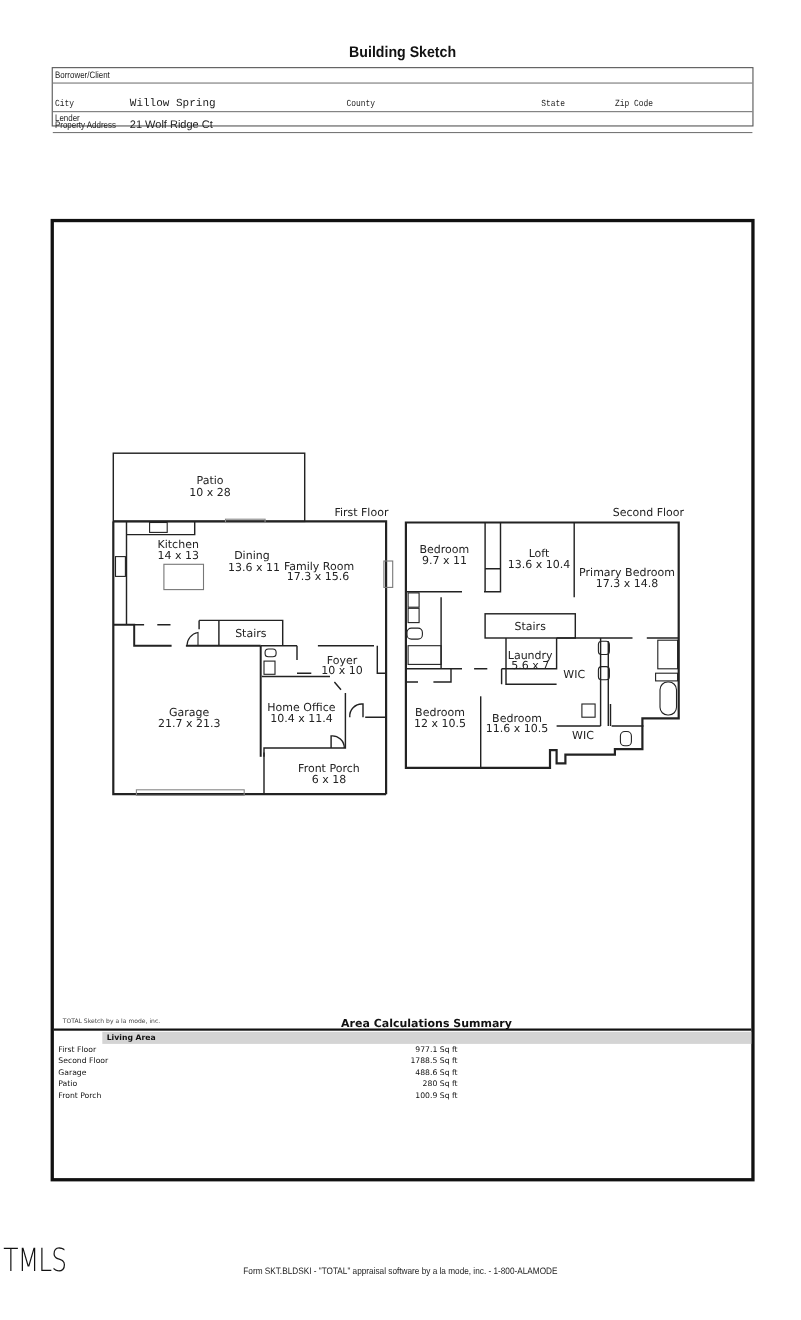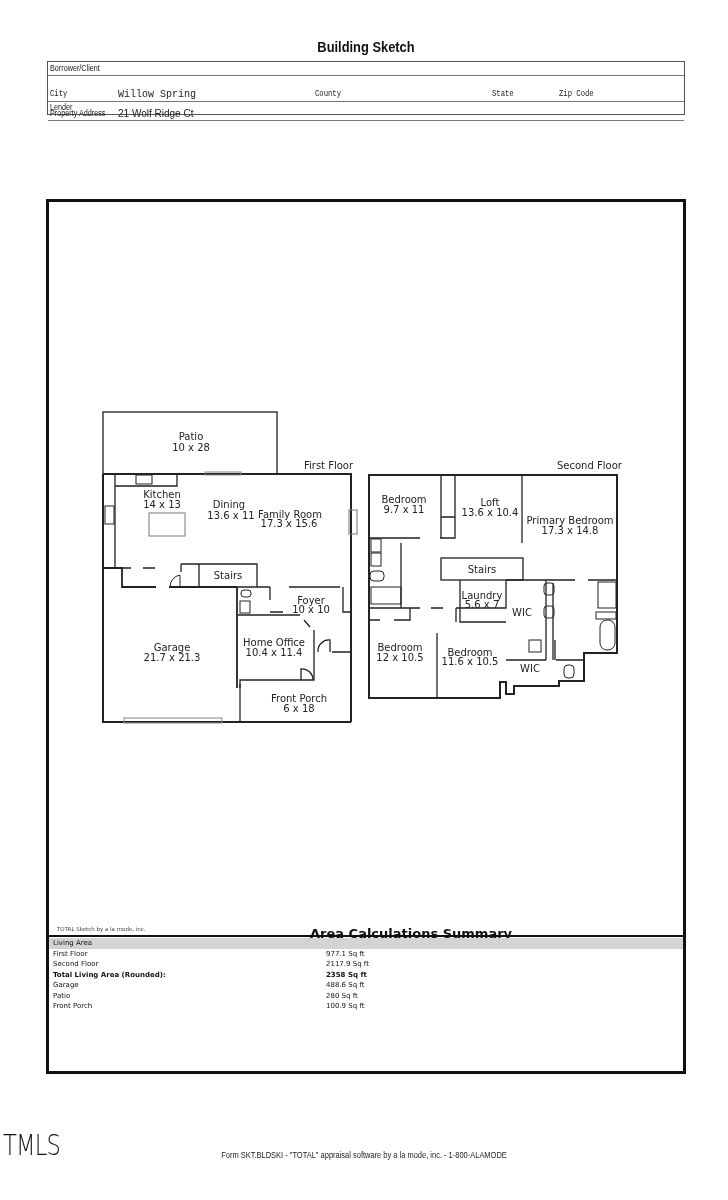--- a/index.html
+++ b/index.html
@@ -8,28 +8,28 @@
   .hdr-table { position: absolute; left: 47px; top: 61px; width: 638px; height: 54px; border: 1px solid #555; box-sizing: border-box; font-size: 9px; }
   .hdr-row { position: absolute; left: 0; right: 0; height: 13px; border-bottom: 1px solid #777; }
   .hdr-row:last-child { border-bottom: none; }
   .hdr-row span { position: absolute; top: 1px; white-space: nowrap; }
   .lbl { font-size: 8.5px; transform: scaleX(0.85); transform-origin: left top; color: #222; }
   .val { font-size: 10px; color: #222; }
   .sketch-box { position: absolute; left: 46px; top: 199px; width: 640px; height: 875px; border: 3px solid #111; box-sizing: border-box; }
   svg.plan { position: absolute; left: 0; top: 0; }
   .plan text { font-family: "DejaVu Sans", sans-serif; font-size: 10px; fill: #222; }
   .credit { position: absolute; left: 57px; top: 926px; font-size: 5.5px; color: #444; font-family: "DejaVu Sans", sans-serif; }
-  .area-title { position: absolute; left: 310px; top: 926px; font-size: 13px; font-weight: bold; font-family: "DejaVu Sans", sans-serif; }
+  .area-title { position: absolute; left: 310px; top: 926px; font-size: 10px; font-weight: bold; font-family: "DejaVu Sans", sans-serif; }
   .area-sep { position: absolute; left: 49px; top: 935px; width: 634px; height: 2px; background: #111; }
   .area-table { position: absolute; left: 49px; top: 938px; width: 634px; font-family: "DejaVu Sans", sans-serif; font-size: 7px; }
   .a-row { position: relative; height: 10.5px; line-height: 10.5px; }
-  .a-row.section { background: #d4d4d4; font-weight: normal; }
+  .a-row.section { background: #d4d4d4; font-weight: bold; margin-left: 44px; }
   .a-row.total { font-weight: bold; }
   .a-row .a-label { position: absolute; left: 4px; }
-  .a-row .a-value { position: absolute; left: 277px; width: 90px; }
+  .a-row .a-value { position: absolute; left: 277px; width: 90px; text-align: right; }
   .a-row.total .a-value { left: 277px; width: 88px; }
   .logo { position: absolute; left: 3px; top: 1128px; font-size: 29px; font-weight: 100; letter-spacing: -1px; font-family: "DejaVu Sans", sans-serif; color: #111; transform: scaleX(0.78); transform-origin: left top; }
   .footer { position: absolute; left: 0; width: 728px; top: 1150px; text-align: center; font-size: 8.5px; color: #222; transform: scaleX(0.88); }
 </style>
 </head>
 <body>
 
 <div class="title">Building Sketch</div>
 
 <div class="hdr-table">
@@ -177,25 +177,21 @@
 <div class="area-table">
   <div class="a-row section">
     <span class="a-label">Living Area</span>
   </div>
   <div class="a-row">
     <span class="a-label">First Floor</span>
     <span class="a-value">977.1 Sq ft</span>
   </div>
   <div class="a-row">
     <span class="a-label">Second Floor</span>
-    <span class="a-value">2117.9 Sq ft</span>
-  </div>
-  <div class="a-row total">
-    <span class="a-label">Total Living Area (Rounded):</span>
-    <span class="a-value">2358 Sq ft</span>
+    <span class="a-value">1788.5 Sq ft</span>
   </div>
   <div class="a-row">
     <span class="a-label">Garage</span>
     <span class="a-value">488.6 Sq ft</span>
   </div>
   <div class="a-row">
     <span class="a-label">Patio</span>
     <span class="a-value">280 Sq ft</span>
   </div>
   <div class="a-row">

